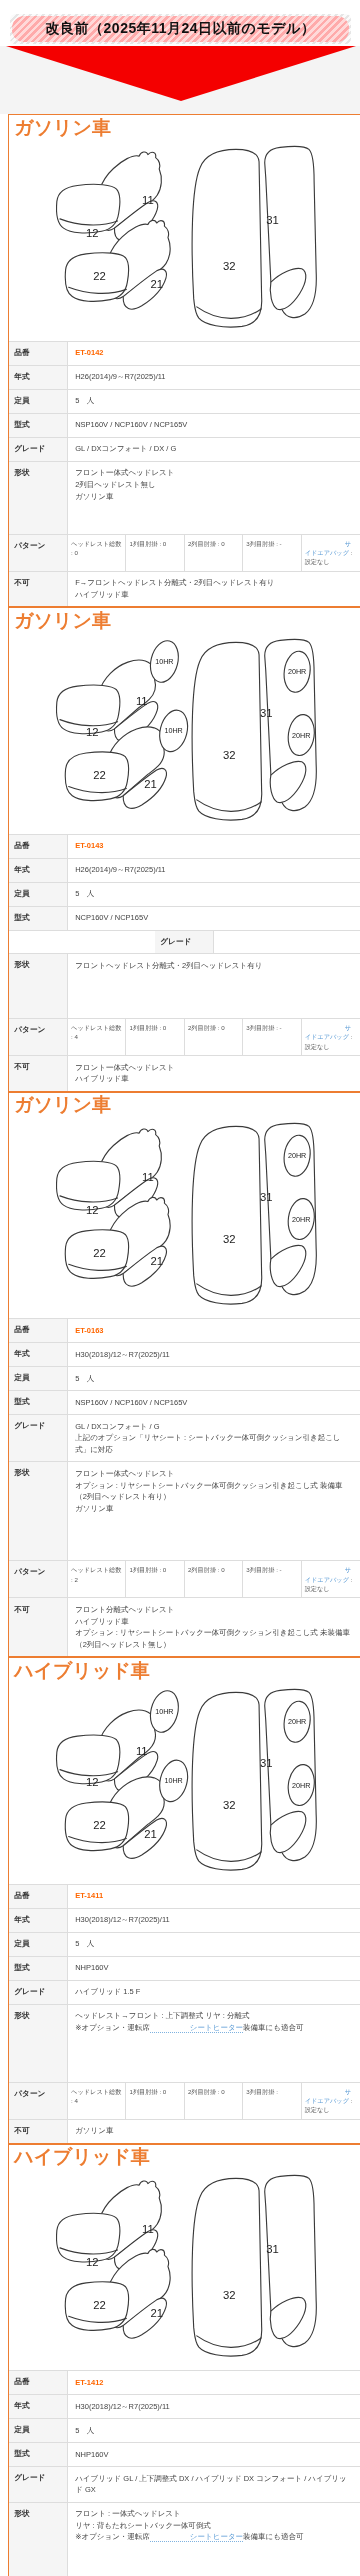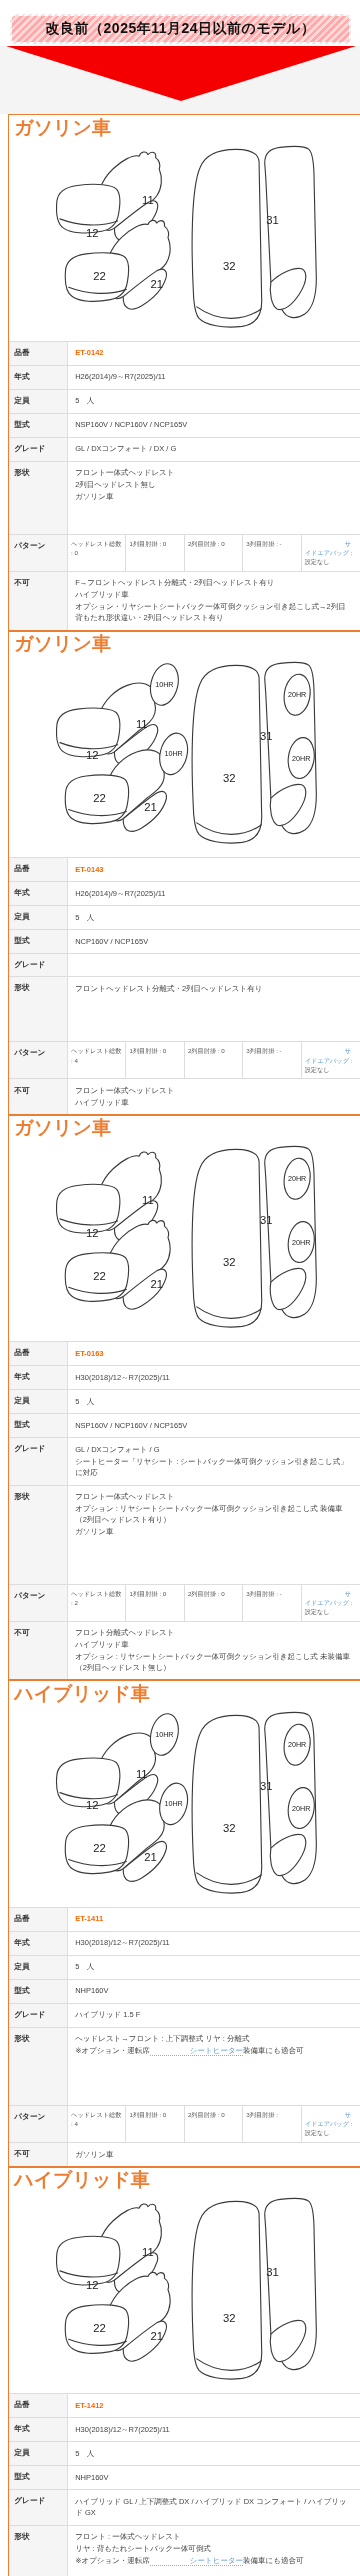--- a/index.html
+++ b/index.html
@@ -10,21 +10,21 @@
     color:#444;
   }
   
   .banner-outer {
     margin: 14.4px 10.3px 0 10.3px;
     border-radius: 5.2px;
     padding: 2.1px;
     background: repeating-linear-gradient(135deg,#e6e6e6 0 2.1px,#fbfbfb 2.1px 4.6px);
   }
   .banner-inner {
-    border-radius: 3px;
+    border-radius: 12px;
     background: repeating-linear-gradient(135deg,#ffaaaa 0 2.6px,#ffd9d9 2.6px 5.2px);
     text-align: center;
     padding: 3.6px 2.1px 4.1px 2.1px;
   }
   .banner-inner span {
     font-size: 14px;
     font-weight: bold;
     color:#111;
     letter-spacing: 0.5px;
   }
@@ -57,21 +57,21 @@
     padding: 1.5px 5.2px 0 5.2px;
   }
   .diagram-wrap { height: 201px; overflow:hidden; }
   .seat-svg { display:block; }
   .ln { fill:#fff; stroke:#3a3a3a; stroke-width:2.2; stroke-linejoin:round; stroke-linecap:round; }
   .nf { fill:none; }
   .slabel { font-size:22px; fill:#222; text-anchor:middle; }
   .hrlabel { font-size:14px; fill:#222; text-anchor:middle; }
   
   .spec-table { border-top:0.5px solid #ddd; }
-  .trow { display:flex; border-bottom:0.5px solid #ddd; }
+  .trow { display:flex; border-bottom:0.5px solid #ddd;justify-content:center; }
   .trow:last-child { border-bottom:none; }
   .tlabel {
     width: 59px; flex-shrink:0;
     background:#f5f5f5;
     border-right:0.5px solid #ddd;
     padding: 6.2px 5.2px;
     font-size: 7.7px;
     font-weight: bold;
     color:#333;
   }
@@ -188,21 +188,20 @@
         <div class="pcell">2列目肘掛 : 0</div>
         <div class="pcell">3列目肘掛 : -</div>
         <div class="pcell"><a class="blue">サイドエアバッグ</a><span> : 設定なし</span></div>
       </div>
     </div>
     <div class="trow">
       <div class="tlabel">不可</div>
       <div class="tval">
         <div>F→フロントヘッドレスト分離式・2列目ヘッドレスト有り</div>
         <div>ハイブリッド車</div>
-        <div>オプション・リヤシートシートバック一体可倒クッション引き起こし式→2列目背もたれ形状違い・2列目ヘッドレスト有り</div>
       </div>
     </div>
   </div>
 </div>
 
 <div class="section">
   <div class="section-title">ガソリン車</div>
   <div class="diagram-wrap">
     <svg class="seat-svg" width="319" height="201" viewBox="0 0 620 390">
       <use href="#fu-s" x="75" y="30" width="240" height="200"></use>
@@ -303,21 +302,21 @@
       <div class="tval">5　人</div>
     </div>
     <div class="trow">
       <div class="tlabel">型式</div>
       <div class="tval">NSP160V / NCP160V / NCP165V</div>
     </div>
     <div class="trow">
       <div class="tlabel">グレード</div>
       <div class="tval">
         <div>GL / DXコンフォート / G</div>
-        <div>シートヒーター「リヤシート : シートバック一体可倒クッション引き起こし式」に対応</div>
+        <div>上記のオプション「リヤシート : シートバック一体可倒クッション引き起こし式」に対応</div>
       </div>
     </div>
     <div class="trow">
       <div class="tlabel">形状</div>
       <div class="tval" style="min-height:98px">
         <div>フロント一体式ヘッドレスト</div>
         <div>オプション : リヤシートシートバック一体可倒クッション引き起こし式 装備車（2列目ヘッドレスト有り）</div>
         <div>ガソリン車</div>
       </div>
     </div>

